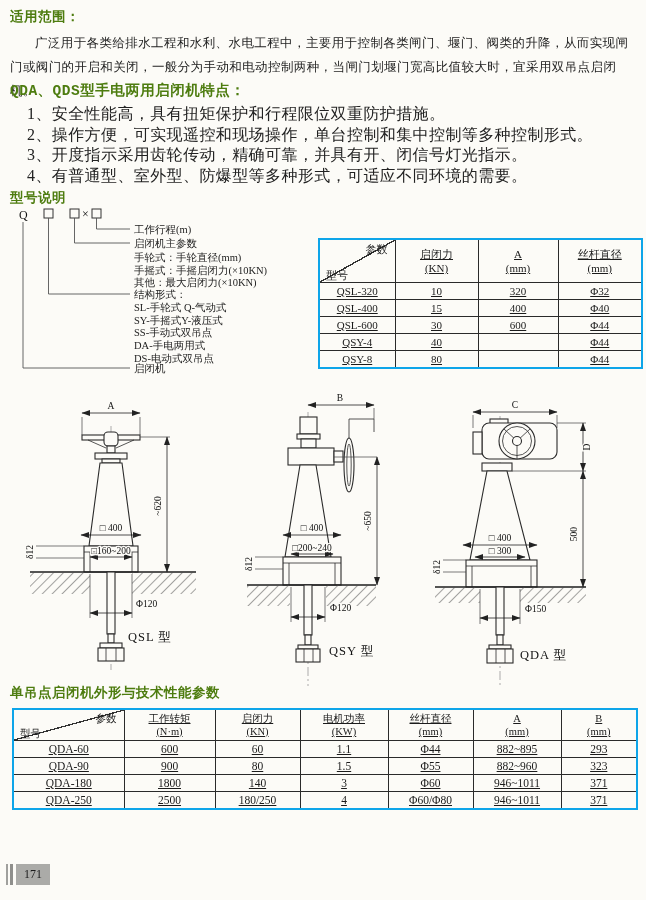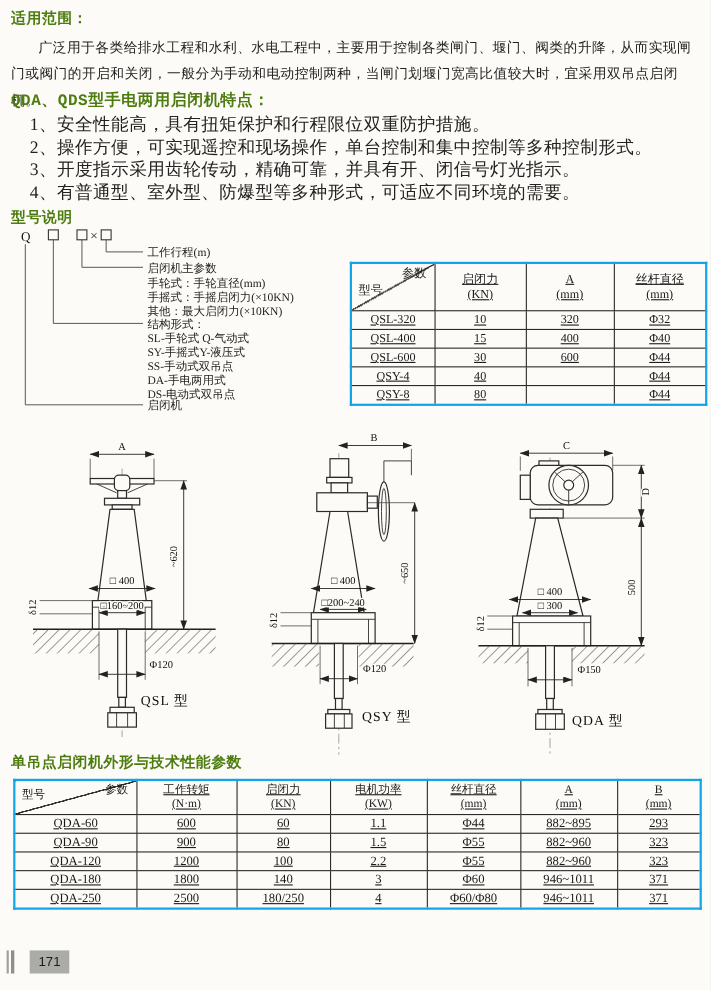--- a/index.html
+++ b/index.html
@@ -27,38 +27,38 @@
   table.tbl{border:2px solid #0ea5e9;text-decoration:underline;}
   .small-tbl{left:318px;top:238px;width:325px;}
   .small-tbl th{height:42px;font-size:11px;font-weight:normal;line-height:14px;}
   .small-tbl td{height:16px;font-size:11px;}
   .big-tbl{left:12px;top:708px;width:624px;}
   .big-tbl th{height:30px;font-size:10.5px;font-weight:normal;line-height:13px;}
   .big-tbl td{height:16px;font-size:11.5px;}
   th.corner{position:relative;
      background:linear-gradient(to bottom right,transparent calc(50% - 0.7px),#333 calc(50% - 0.7px),#333 calc(50% + 0.7px),transparent calc(50% + 0.7px));}
   th.corner .c-top{position:absolute;top:2px;right:7px;}
-  th.corner .c-bot{position:absolute;bottom:11px;left:6px;}
+  th.corner .c-bot{position:absolute;bottom:0;left:6px;}
 
   .draw-svg{position:absolute;left:0;top:388px;}
   .draw-svg .shape{fill:#fcfbf7;stroke:#2b2b2b;stroke-width:1.1;}
   .draw-svg .thin{fill:none;stroke:#2b2b2b;stroke-width:0.8;}
   .draw-svg .cl{fill:none;stroke:#8a8a8a;stroke-width:0.7;stroke-dasharray:9 3 2 3;}
   .draw-svg .dim{fill:none;stroke:#222;stroke-width:0.8;}
   .draw-svg .ext{fill:none;stroke:#444;stroke-width:0.7;}
   .draw-svg text{font-family:"Liberation Serif","DejaVu Serif",serif;font-size:9.5px;fill:#111;
                  paint-order:stroke;stroke:#fcfbf7;stroke-width:2.5px;}
   .draw-svg text.dlabel{font-size:12.5px;stroke-width:0;letter-spacing:1px;}
   .draw-svg .ground{fill:none;stroke:#1e1e1e;stroke-width:1.3;}
 
   .pageno-wrap{position:absolute;left:6px;top:864px;height:21px;display:flex;align-items:stretch;}
   .pn-bar1{width:2px;background:#a0a09d;margin-right:2px;}
   .pn-bar2{width:3px;background:#8f8f8c;margin-right:3px;}
-  .pn-badge{background:#ababa8;color:#1c1c1c;font-family:Liberation Sans, sans-serif;
-            font-size:12px;line-height:21px;padding:0 8px;margin-left:11px;}
+  .pn-badge{background:#ababa8;color:#1c1c1c;font-family:Liberation Serif, serif;
+            font-size:12px;line-height:21px;padding:0 8px;}
 </style>
 </head>
 <body>
 
 <div id="page">
 
   <div class="sec-title t1">适用范围：</div>
   <p class="body-text">广泛用于各类给排水工程和水利、水电工程中，主要用于控制各类闸门、堰门、阀类的升降，从而实现闸门或阀门的开启和关闭，一般分为手动和电动控制两种，当闸门划堰门宽高比值较大时，宜采用双吊点启闭机。</p>
 
   <div class="sec-title t2">QDA、QDS型手电两用启闭机特点：</div>
@@ -402,29 +402,20 @@
       <tr>
           <td>QDA-90</td>
           <td>900</td>
           <td>80</td>
           <td>1.5</td>
           <td>Φ55</td>
           <td>882~960</td>
           <td>323</td>
         </tr>
       <tr>
-          <td>QDA-120</td>
-          <td>1200</td>
-          <td>100</td>
-          <td>2.2</td>
-          <td>Φ55</td>
-          <td>882~960</td>
-          <td>323</td>
-        </tr>
-      <tr>
           <td>QDA-180</td>
           <td>1800</td>
           <td>140</td>
           <td>3</td>
           <td>Φ60</td>
           <td>946~1011</td>
           <td>371</td>
         </tr>
       <tr>
           <td>QDA-250</td>

